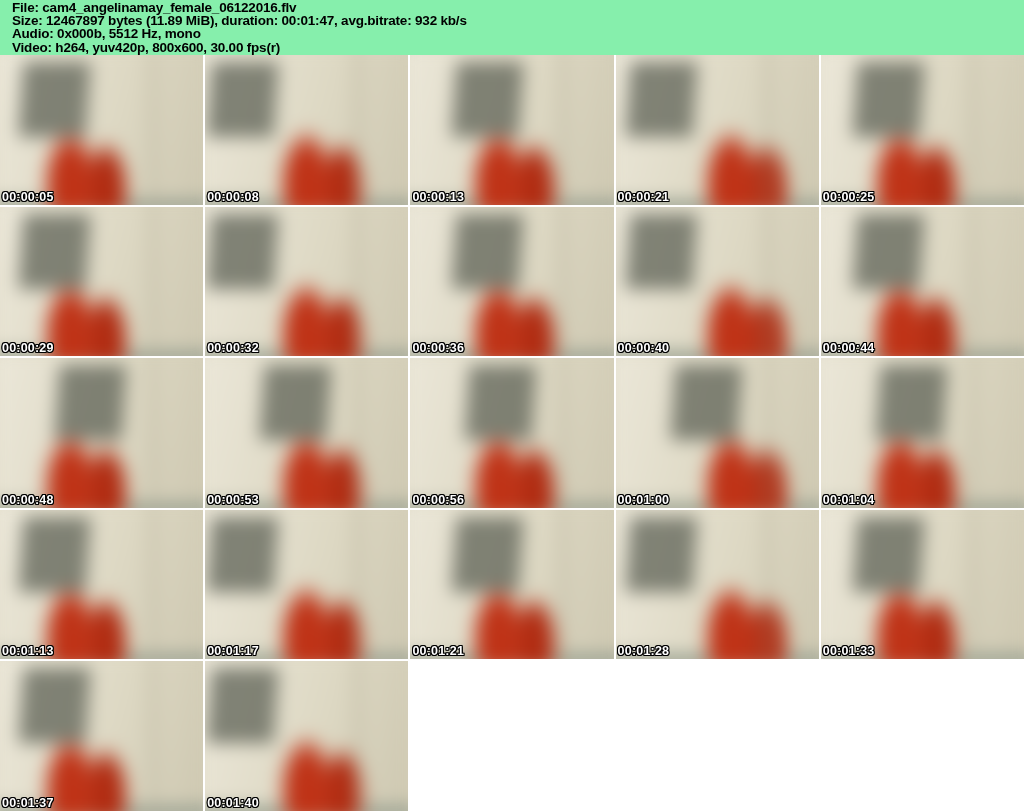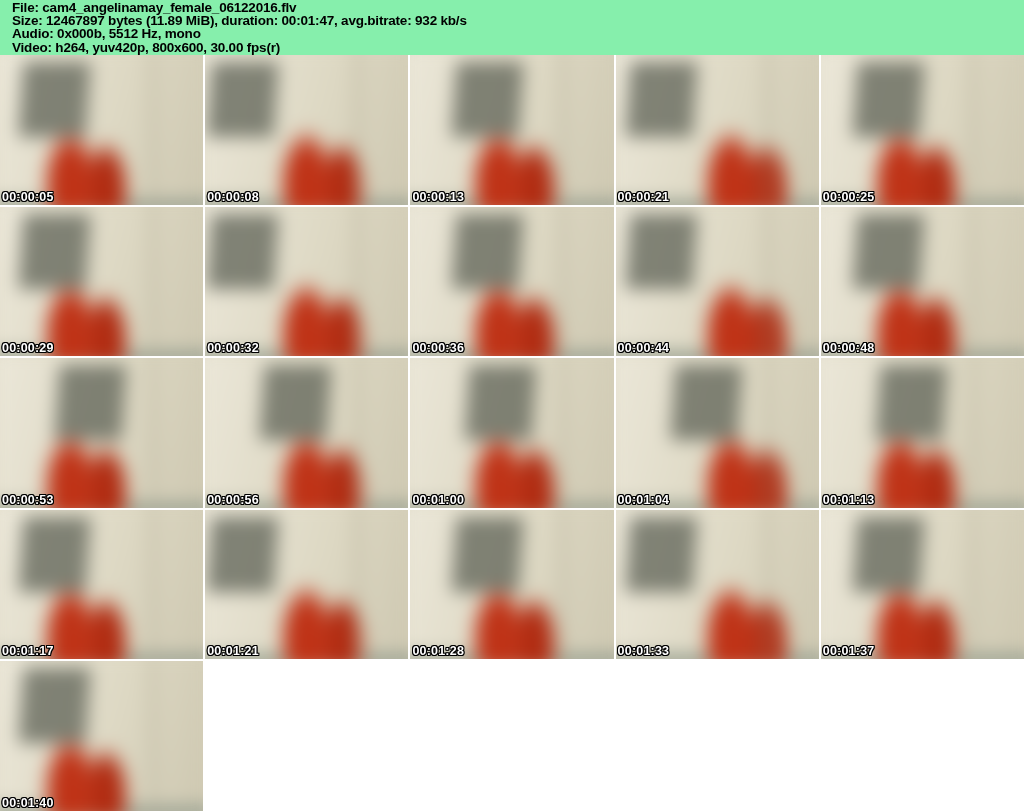--- a/index.html
+++ b/index.html
@@ -96,20 +96,24 @@
   <figure class="thumb">
       <div class="ph"></div>
       <figcaption class="ts">00:00:32</figcaption>
     </figure>
   <figure class="thumb">
       <div class="ph"></div>
       <figcaption class="ts">00:00:36</figcaption>
     </figure>
   <figure class="thumb">
       <div class="ph"></div>
+      <figcaption class="ts">00:00:40</figcaption>
+    </figure>
+  <figure class="thumb">
+      <div class="ph"></div>
       <figcaption class="ts">00:00:44</figcaption>
     </figure>
   <figure class="thumb">
       <div class="ph"></div>
       <figcaption class="ts">00:00:48</figcaption>
     </figure>
   <figure class="thumb">
       <div class="ph"></div>
       <figcaption class="ts">00:00:53</figcaption>
     </figure>

